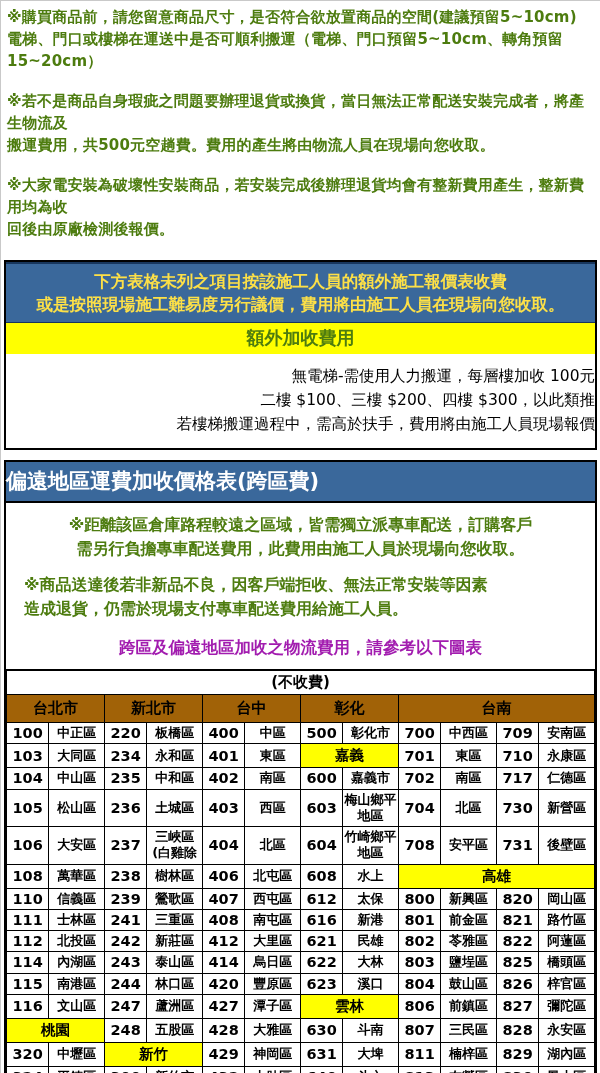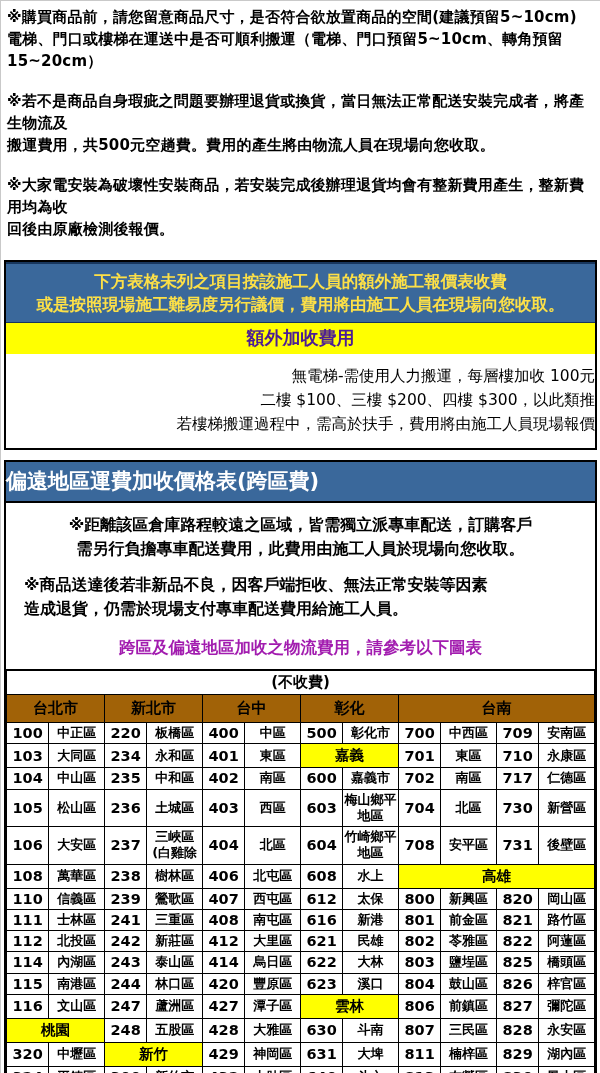--- a/index.html
+++ b/index.html
@@ -7,21 +7,21 @@
     width:600px;
     font-family:"DejaVu Sans","Liberation Sans",sans-serif;
     color:#000;
     border-top:1px solid #c9c9c9;
     border-left:1px solid #c9c9c9;
     box-sizing:border-box;
   }
   
   .top-notices{padding:5px 6px 2px 6px;}
   .red-para{
-    color:#000000;
+    color:#4d7c0f;
     font-weight:bold;
     font-size:15px;
     line-height:22px;
     margin-bottom:18px;
   }
   .top-notices .red-para{letter-spacing:0.2px;}
   
   .box{
     border:2px solid #000;
     margin:0 3px 10px 3px;
@@ -32,21 +32,21 @@
     font-weight:bold;
     font-size:16.5px;
     line-height:23px;
     text-align:center;
     padding:6px 4px;
     border-bottom:1px solid #17365d;
     border-top:2px solid #17365d;
   }
   .yellow-band{
     background:#ffff00;
-    color:#4c1d95;
+    color:#4d7c0f;
     font-weight:bold;
     font-size:18px;
     text-align:center;
     padding:3px 0 4px 0;
   }
   .fee-body{
     text-align:right;
     font-weight:normal;
     font-size:15.5px;
     line-height:24px;

